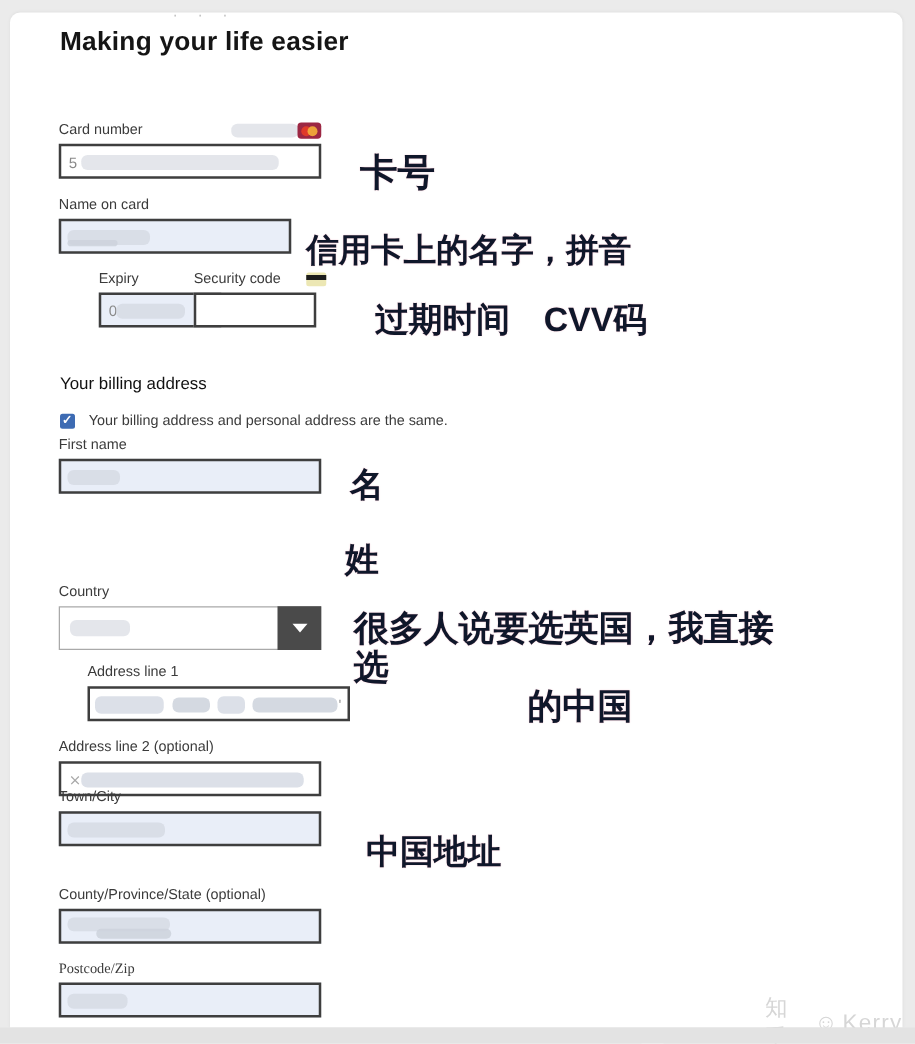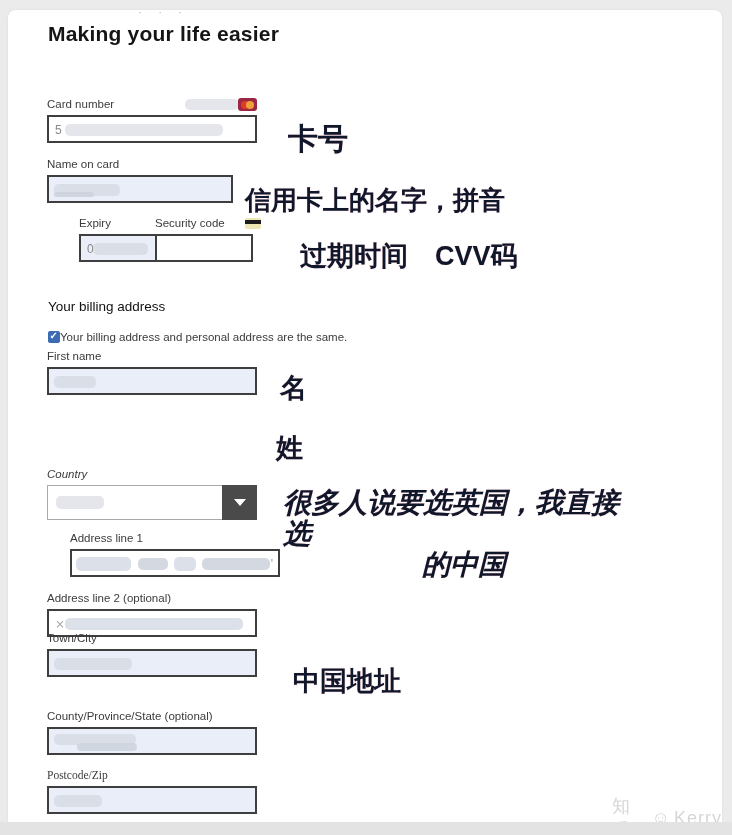--- a/index.html
+++ b/index.html
@@ -67,21 +67,21 @@
     border-right:6px solid transparent; border-top:7px solid #ffffff;
   }
 
   
   .billing-heading {
     position:absolute; left:40px; top:289px;
     font-size:13.5px; font-weight:400; color:#111;
   }
   .checkbox-row {
     position:absolute; left:40px; top:321px;
-    display:flex; align-items:center; gap:0;justify-content:flex-end;
+    display:flex; align-items:center; gap:11px;justify-content:flex-end;
   }
   .checkbox {
     width:12px; height:12px; background:#3d6bb3; border-radius:2px;
     position:relative; flex:0 0 auto; cursor:pointer;
   }
   .checkbox::after {
     content:"✓"; position:absolute; left:1.5px; top:-1px;
     font-size:10px; color:#fff; font-weight:700;
   }
   .checkbox-label { font-size:11.5px; color:#3b3b3b; white-space:nowrap; }
@@ -183,30 +183,30 @@
     <div class="field" style="left:39px; top:340px; width:210px;">
       <span class="lbl">First name</span>
       <div class="box blue">
         <span class="smudge" style="left:5px; top:7px; width:42px; height:12px;"></span>
       </div>
     </div>
     <div class="anno" style="left:272px; top:364px; font-size:27px;">名</div>
 
     <div class="anno" style="left:268px; top:424px; font-size:27px;">姓</div>
 
-    <div class="field" style="left:39px; top:458px; width:210px;font-style:italic;">
+    <div class="field" style="left:39px; top:458px; width:210px;">
       <span class="lbl">Country</span>
       <div class="select-box">
         <span class="smudge soft" style="left:8px; top:10px; width:48px; height:13px;"></span>
         <span class="dd-btn">
           <span class="dd-arrow"></span>
         </span>
       </div>
     </div>
-    <div class="anno anno-country" style="left:275px; top:478px; width:362px; font-size:28px;font-style:italic;">
+    <div class="anno anno-country" style="left:275px; top:478px; width:362px; font-size:28px;">
       <span class="line1">很多人说要选英国，我直接选</span>
       <span class="line2">的中国</span>
     </div>
 
     <div class="field" style="left:39px; top:522px; width:210px;margin-left:23px;">
       <span class="lbl">Address line 1</span>
       <div class="box">
         <span class="smudge" style="left:4px; top:6px; width:55px; height:14px;"></span>
         <span class="smudge dark" style="left:66px; top:7px; width:30px; height:12px;"></span>
         <span class="smudge" style="left:102px; top:6px; width:22px; height:14px;"></span>

